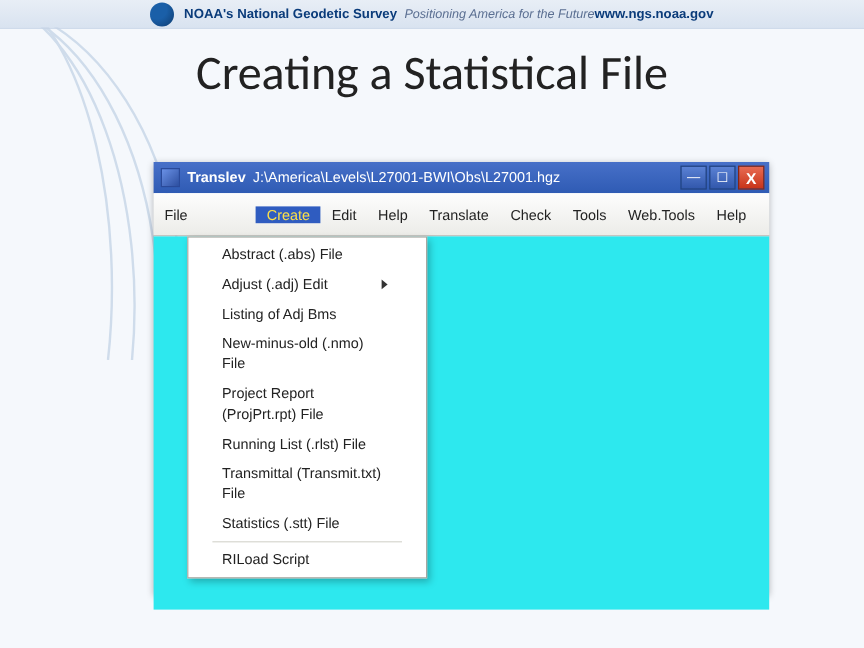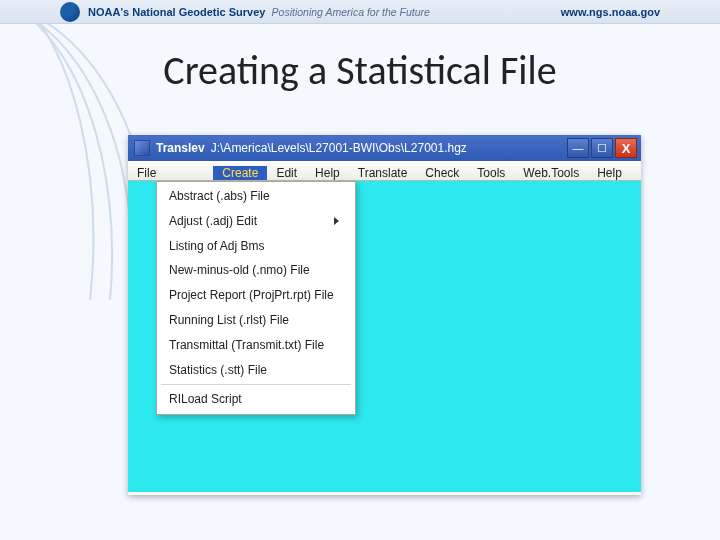--- a/index.html
+++ b/index.html
@@ -14,21 +14,21 @@
   .bg-arcs {
     position: absolute;
     left: 0; top: 0;
     width: 200px; height: 300px;
     pointer-events: none;
   }
   .header-band {
     height: 24px;
     display: flex;
     align-items: center;
-    justify-content: space-between;
+    justify-content: center;
     padding: 0 60px 0 60px;
     background: linear-gradient(#e8eef6,#d9e3f0);
     border-bottom: 1px solid #c6d4e6;
     font-size: 11px;
     color: #4b5a7a;
     position: relative;
     z-index: 2;
   }
   .header-left { display: flex; align-items: center; gap: 8px; }
   .noaa-logo {
@@ -40,21 +40,21 @@
   .brand strong { color:#0a3b7a; font-weight:700; }
   .brand em { color:#5b6f92; font-style:italic; }
   .tagline { color:#7289aa; font-style:italic; font-size:10.5px; }
   .url { color:#0a3b7a; font-weight:600; }
 
   .slide-title {
     text-align:center;
     font-family: "Calibri","Segoe UI",sans-serif;
     font-size: 40px;
     color:#222;
-    margin-top: 22px;
+    margin-top: 12px;
     font-weight:400;
     position: relative;
     z-index: 2;
   }
 
   .app-window {
     position: absolute;
     left: 128px;
     top: 135px;
     width: 513px;
@@ -88,25 +88,25 @@
     color:#fff; font-size:11px;
     background: linear-gradient(#5a81d4,#3258ac);
   }
   .wbtn.close {
     background: linear-gradient(#e86b52,#c8341a);
     border-color:#8a2510;
     font-size:13px; font-weight:700;
   }
 
   .menubar {
-    height: 20px;
+    height: 36px;
     background: linear-gradient(#fdfdfd,#ecece8);
     border-bottom:1px solid #b9b9b4;
     display:flex;
-    align-items:flex-end;
+    align-items:center;
     font-size:12px;
     color:#222;
   }
   .menu-item {
     padding: 0 9px;
     display:flex;
     align-items:center;
     cursor:default;
   }
   .menu-item.active {
@@ -124,21 +124,21 @@
   .dropdown {
     position:absolute;
     left: 28px;
     top: 0;
     width: 200px;
     background:#ffffff;
     border:1px solid #a7a7a0;
     box-shadow: 2px 3px 6px rgba(0,0,0,.25);
     font-size:12px;
     color:#222;
-    padding: 2px 0;
+    padding: 2px 16px;
   }
   .dd-item {
     display:flex;
     align-items:center;
     justify-content:space-between;
     padding: 4px 16px 4px 12px;
     line-height:1.4;
   }
   .dd-sep {
     height:1px;

